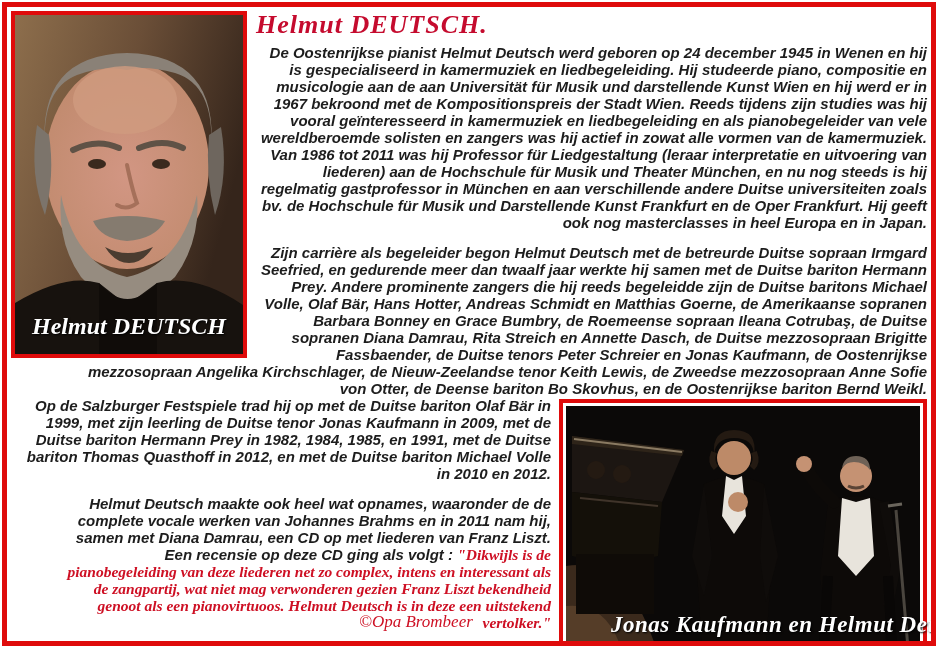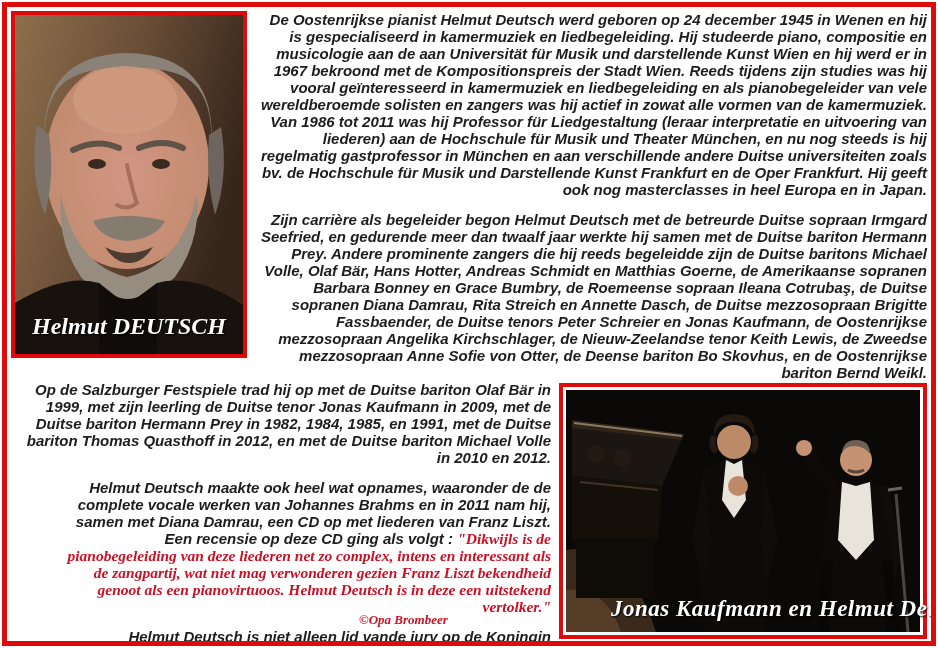--- a/index.html
+++ b/index.html
@@ -74,22 +74,22 @@
   .quote {
     font-family:"Liberation Serif", serif;
     font-size:15.5px;
     color:var(--quote-red,#ce1024);
   }
   .credit {
     position:absolute;
     left:352px; top:605px;
     font-family:"Liberation Serif", serif;
     font-style:italic;
-    font-weight:bold;
-    font-size:13px;
+    font-weight:normal;
+    font-size:17px;
     color:var(--quote-red,#ce1024);
   }
 </style>
 </head>
 <body>
 
 <div class="page">
   <div class="content">
 
     <figure class="photo-left">
@@ -126,20 +126,21 @@
         <path d="M46,180 Q60,250 112,262 Q166,250 182,180 Q186,226 160,262 Q134,286 112,286 Q88,286 66,262 Q42,228 46,180 Z" fill="#968c80"></path>
         <path d="M78,206 Q112,196 150,206 Q140,224 112,226 Q86,224 78,206 Z" fill="#857b6f"></path>
         <path d="M90,232 q22,12 48,0 q-10,16 -24,16 q-14,0 -24,-16 Z" fill="#4a3c30"></path>
 
         <path d="M0,339 L0,288 Q50,258 84,268 L112,290 L142,268 Q180,258 228,290 L228,339 Z" fill="#17120e"></path>
         <path d="M84,268 Q112,300 142,268 L142,339 L84,339 Z" fill="#100c09"></path>
       </svg>
       <figcaption>Helmut DEUTSCH</figcaption>
     </figure>
 
+    <h1>Helmut DEUTSCH.</h1>
     <p class="body">De Oostenrijkse pianist Helmut Deutsch werd geboren op 24 december 1945 in Wenen en hij is gespecialiseerd in kamermuziek en liedbegeleiding. Hij studeerde piano, compositie en musicologie aan de aan Universität für Musik und darstellende Kunst Wien en hij werd er in 1967 bekroond met de Kompositionspreis der Stadt Wien. Reeds tijdens zijn studies was hij vooral geïnteresseerd in kamermuziek en liedbegeleiding en als pianobegeleider van vele wereldberoemde solisten en zangers was hij actief in zowat alle vormen van de kamermuziek.</p>
     <p class="body">Van 1986 tot 2011 was hij Professor für Liedgestaltung (leraar interpretatie en uitvoering van liederen) aan de Hochschule für Musik und Theater München, en nu nog steeds is hij regelmatig gastprofessor in München en aan verschillende andere Duitse universiteiten zoals bv. de Hochschule für Musik und Darstellende Kunst Frankfurt en de Oper Frankfurt. Hij geeft ook nog masterclasses in heel Europa en in Japan.</p>
     <p class="body gap">Zijn carrière als begeleider begon Helmut Deutsch met de betreurde Duitse sopraan Irmgard Seefried, en gedurende meer dan twaalf jaar werkte hij samen met de Duitse bariton Hermann Prey. Andere prominente zangers die hij reeds begeleidde zijn de Duitse baritons Michael Volle, Olaf Bär, Hans Hotter, Andreas Schmidt en Matthias Goerne, de Amerikaanse sopranen Barbara Bonney en Grace Bumbry, de Roemeense sopraan Ileana Cotrubaş, de Duitse sopranen Diana Damrau, Rita Streich en Annette Dasch, de Duitse mezzosopraan Brigitte Fassbaender, de Duitse tenors Peter Schreier en Jonas Kaufmann, de Oostenrijkse mezzosopraan Angelika Kirchschlager, de Nieuw-Zeelandse tenor Keith Lewis, de Zweedse mezzosopraan Anne Sofie von Otter, de Deense bariton Bo Skovhus, en de Oostenrijkse bariton Bernd Weikl.</p>
 
     <figure class="photo-right">
       <div class="photo-inner">
         <svg width="354" height="242" viewBox="0 0 354 242">
           <rect x="0" y="0" width="354" height="242" fill="#0b0908"></rect>
 
           <path d="M0,160 Q60,150 90,242 L0,242 Z" fill="#3b2a1c"></path>

